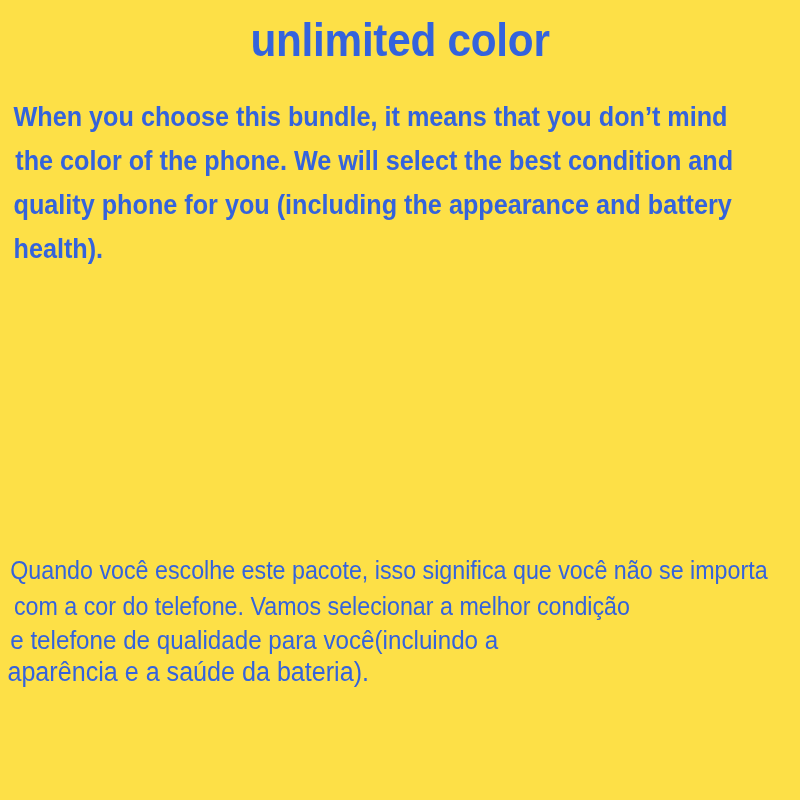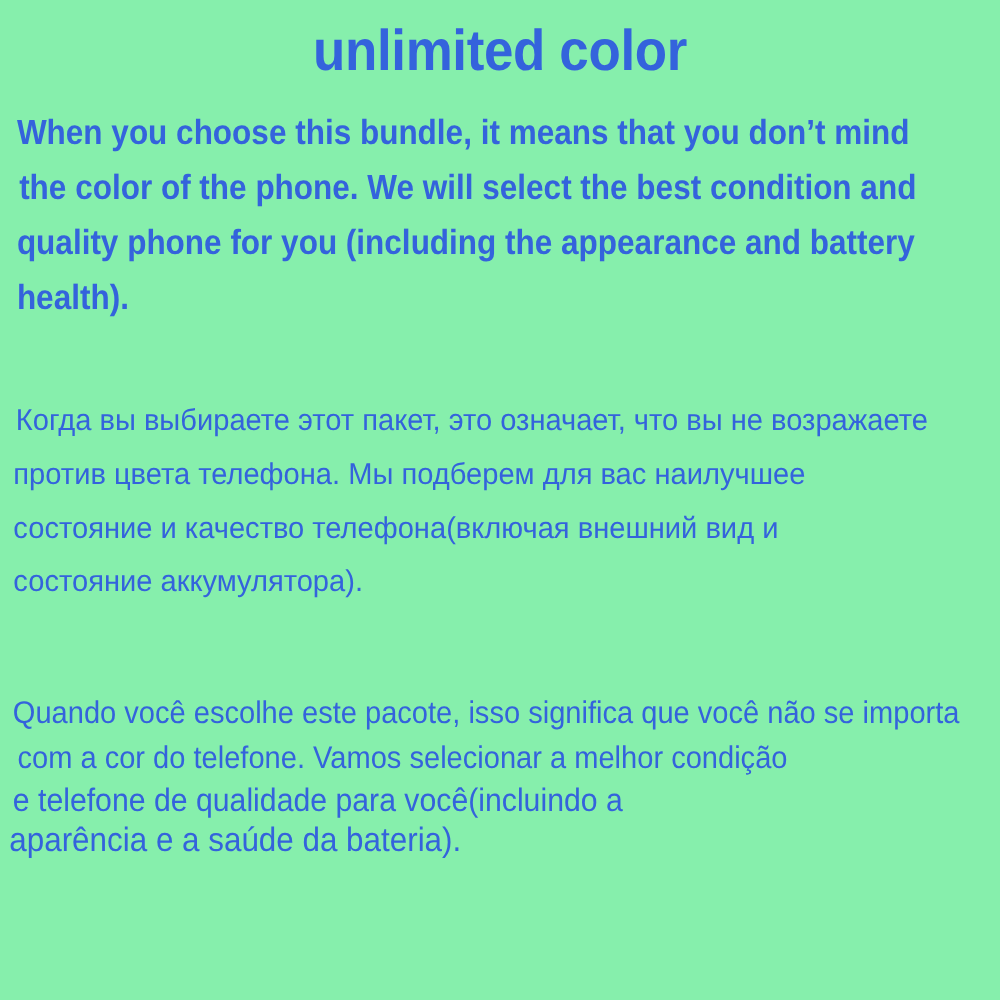--- a/index.html
+++ b/index.html
@@ -11,21 +11,21 @@
     width: 800px;
     height: 800px;
     overflow: hidden;
     font-family: "Liberation Sans", "DejaVu Sans", sans-serif;
     -webkit-font-smoothing: antialiased;
   }
   #page {
     position: relative;
     width: 800px;
     height: 800px;
-    background: #86efac;
+    background: #fde047;
   }
 
   
   .title {
     position: absolute;
     left: 0;
     top: 14px;
     width: 800px;
     text-align: center;
     color: #3463DC;
@@ -48,21 +48,21 @@
     white-space: nowrap;
     color: #3463DC;
     font-family: "Liberation Sans Narrow", "Liberation Sans", "DejaVu Sans", sans-serif;
     font-weight: 700;
     transform-origin: 0 50%;
   }
 
   
   #english {
     left: 0;
-    top: 84px;
+    top: 95px;
     width: 800px;
   }
   #english .line {
     font-size: 28px;
     line-height: 44px;
     font-weight: 700;
     transform: scaleX(0.90);
   }
   #english .line.l0 { padding-left: 15px; }
   #english .line.l1 { padding-left: 17px; }
@@ -111,26 +111,20 @@
 
   <div class="title">unlimited color</div>
 
   <div class="block" id="english">
     <div class="line l0">When you choose this bundle, it means that you don’t mind</div>
     <div class="line l1">the color of the phone. We will select the best condition and</div>
     <div class="line l2">quality phone for you (including the appearance and battery</div>
     <div class="line l3">health).</div>
   </div>
 
-  <div class="block" id="russian">
-    <div class="line l0">Когда вы выбираете этот пакет, это означает, что вы не возражаете</div>
-    <div class="line l1">против цвета телефона. Мы подберем для вас наилучшее</div>
-    <div class="line l2">состояние и качество телефона(включая внешний вид и</div>
-    <div class="line l3">состояние аккумулятора).</div>
-  </div>
 
   <div class="block" id="portuguese">
     <div class="line l0">Quando você escolhe este pacote, isso significa que você não se importa</div>
     <div class="line l1">com a cor do telefone. Vamos selecionar a melhor condição</div>
     <div class="line l2">e telefone de qualidade para você(incluindo a</div>
     <div class="line l3">aparência e a saúde da bateria).</div>
   </div>
 
 </div>
 

